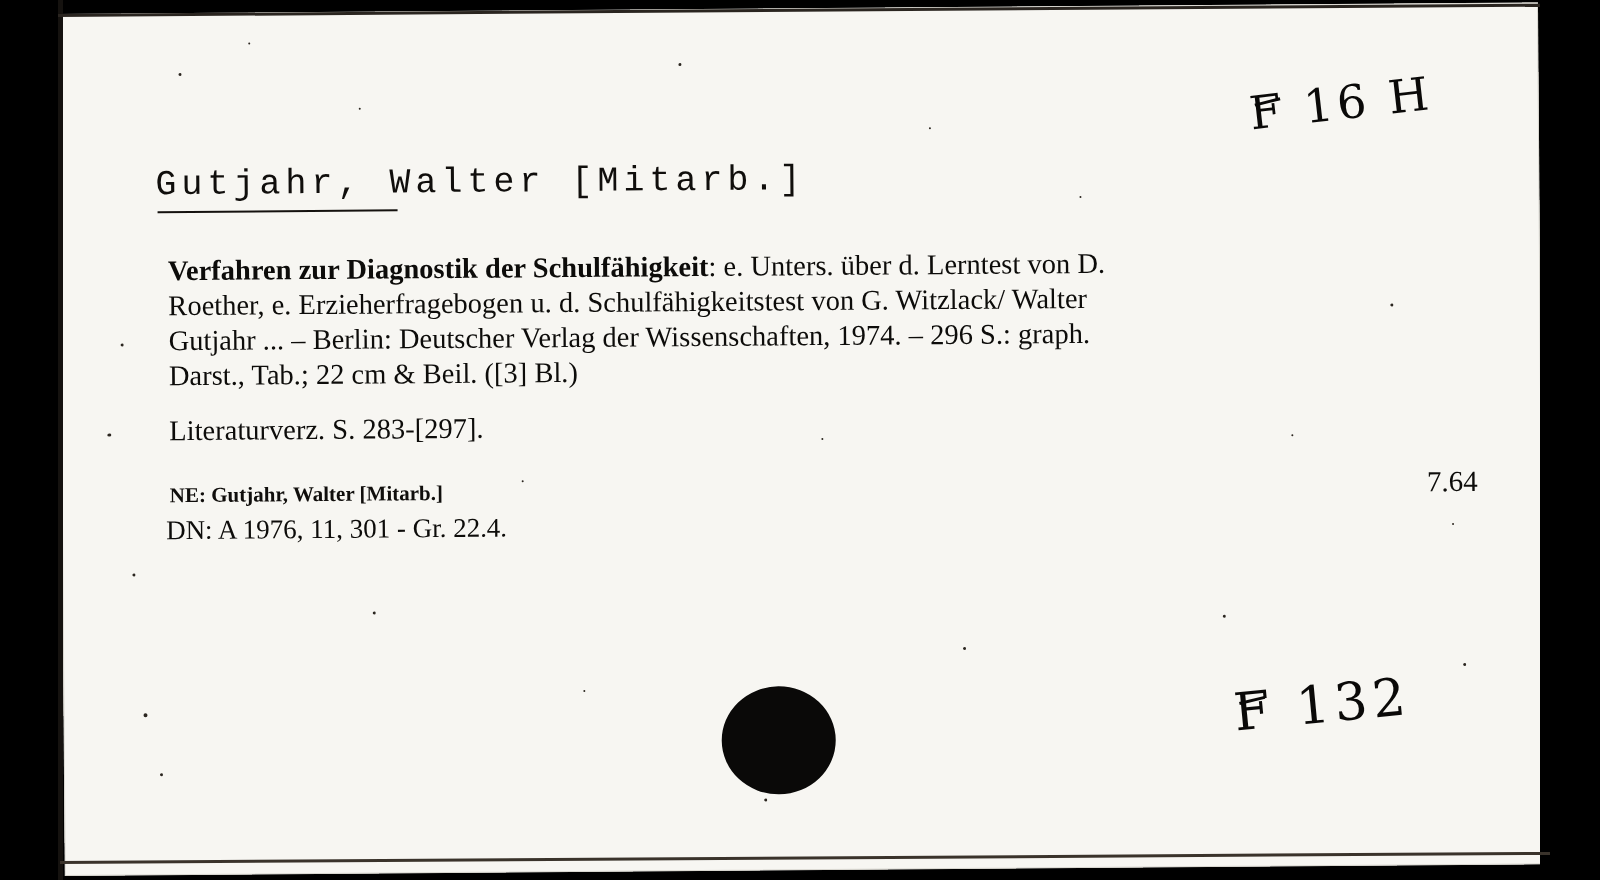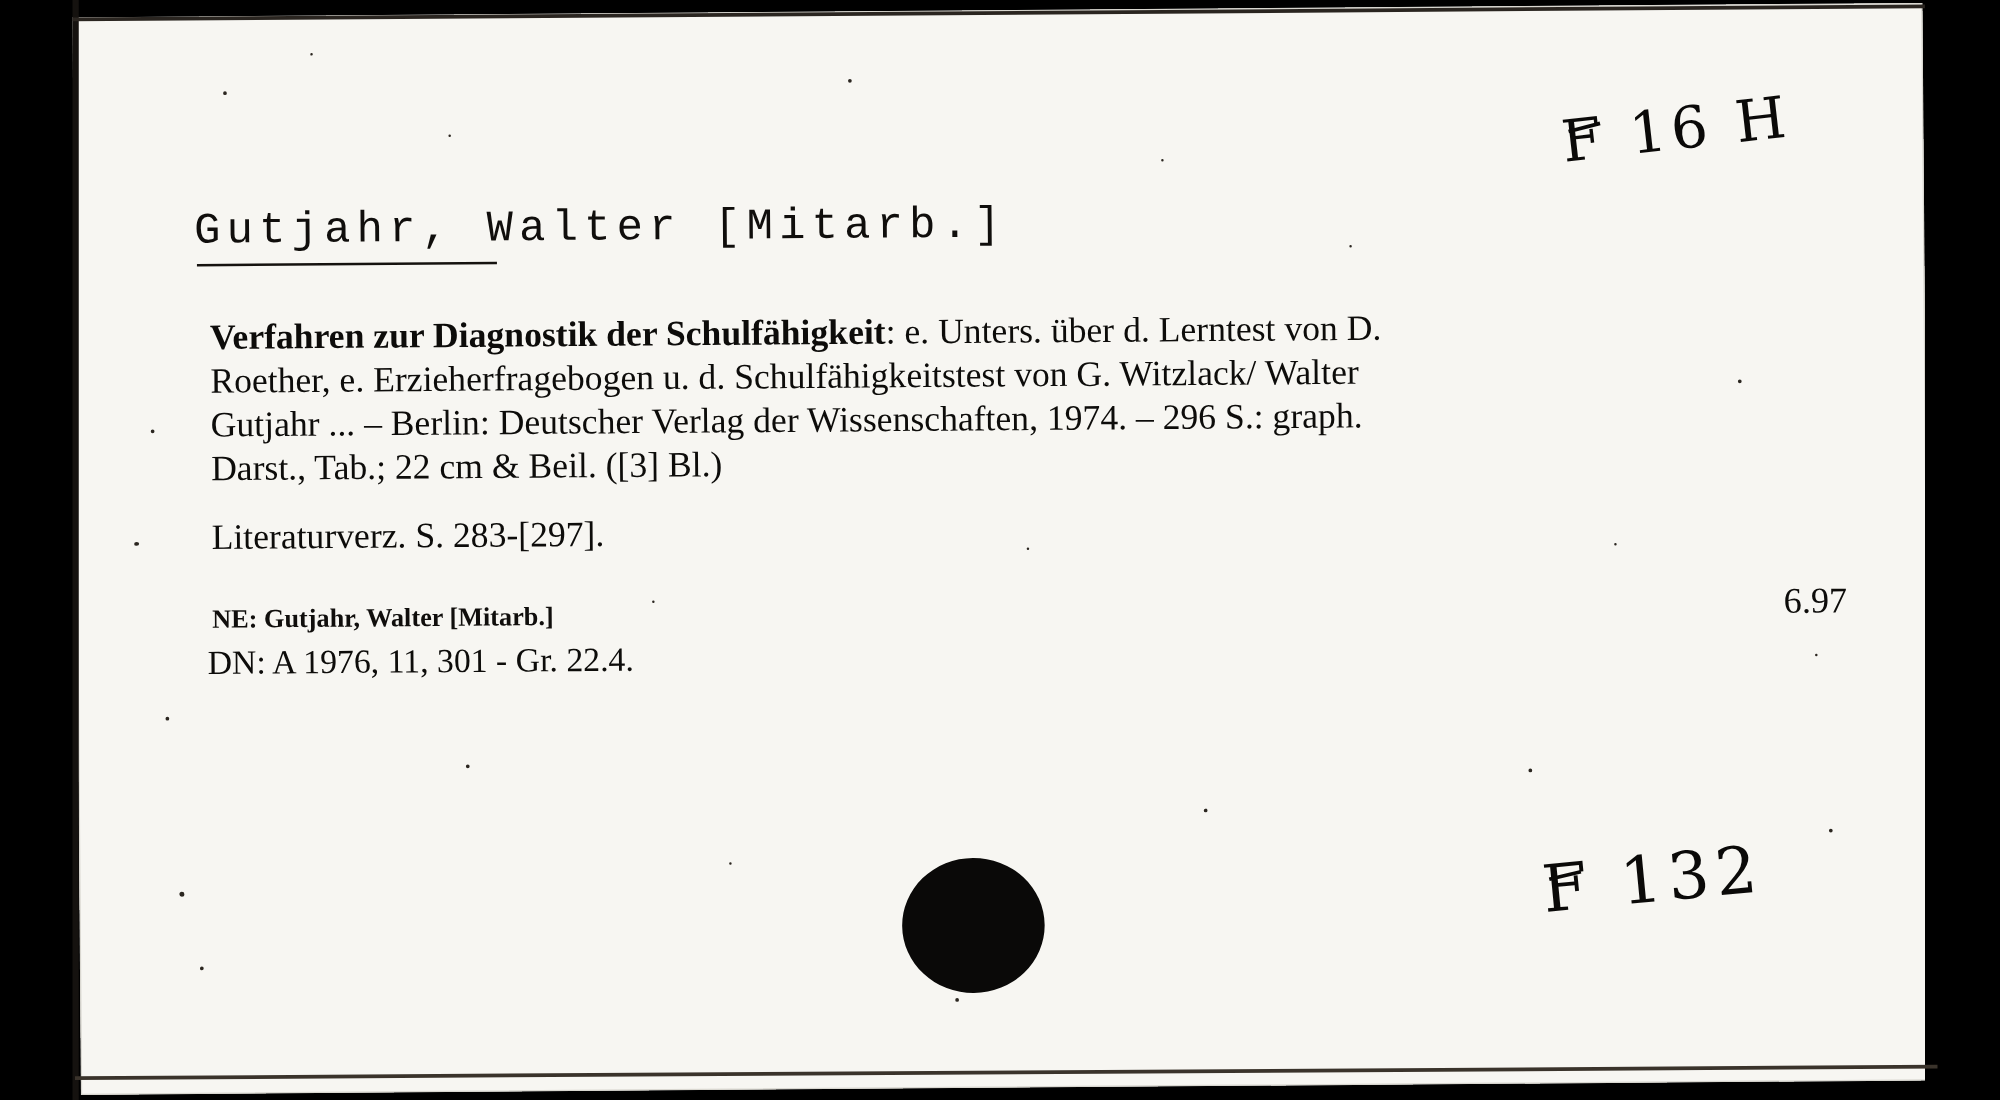--- a/index.html
+++ b/index.html
@@ -218,21 +218,21 @@
         <div class="line">Gutjahr ... – Berlin: Deutscher Verlag der Wissenschaften, 1974. – 296 S.: graph.</div>
         <div class="line">Darst., Tab.; 22 cm &amp; Beil. ([3] Bl.)</div>
       </div>
 
       <div class="lit-line">Literaturverz. S. 283-[297].</div>
 
       <div class="ne-line">NE: Gutjahr, Walter [Mitarb.]</div>
 
       <div class="dn-line">DN: A 1976, 11, 301 - Gr. 22.4.</div>
 
-      <div class="price">6.97</div>
+      <div class="price">7.64</div>
 
       <div class="hand hand-top">F 16 H</div>
 
       <div class="hand hand-bottom">F 132</div>
 
       <div class="blot"></div>
 
       <div class="mark" style="left:120px;top:60px;width:3px;height:3px;"></div>
       <div class="mark" style="left:190px;top:30px;width:2px;height:2px;"></div>
       <div class="mark" style="left:300px;top:96px;width:2px;height:2px;"></div>

